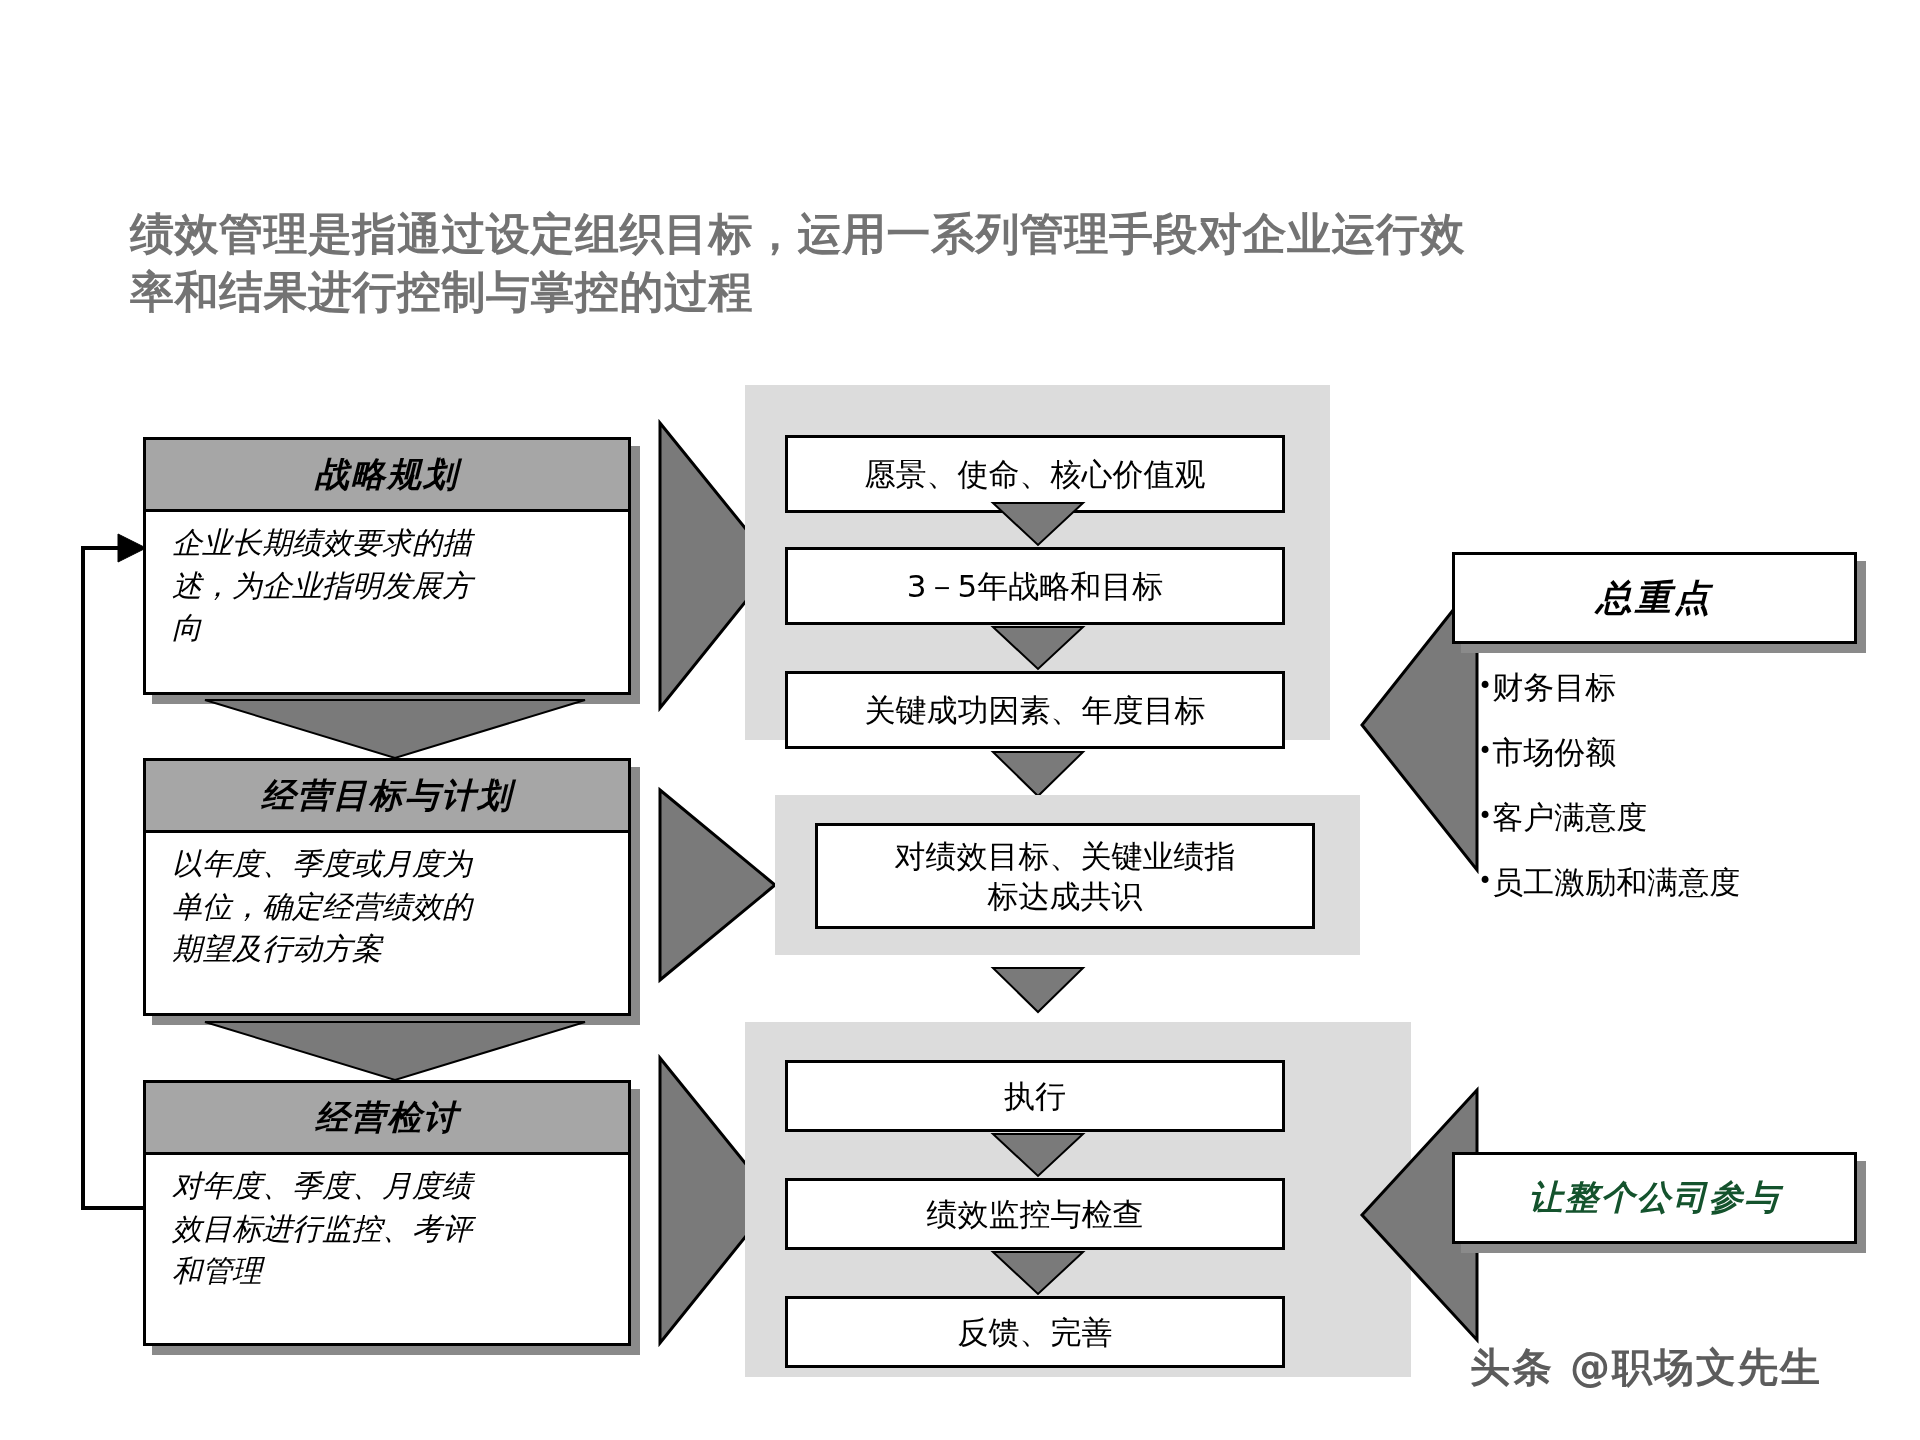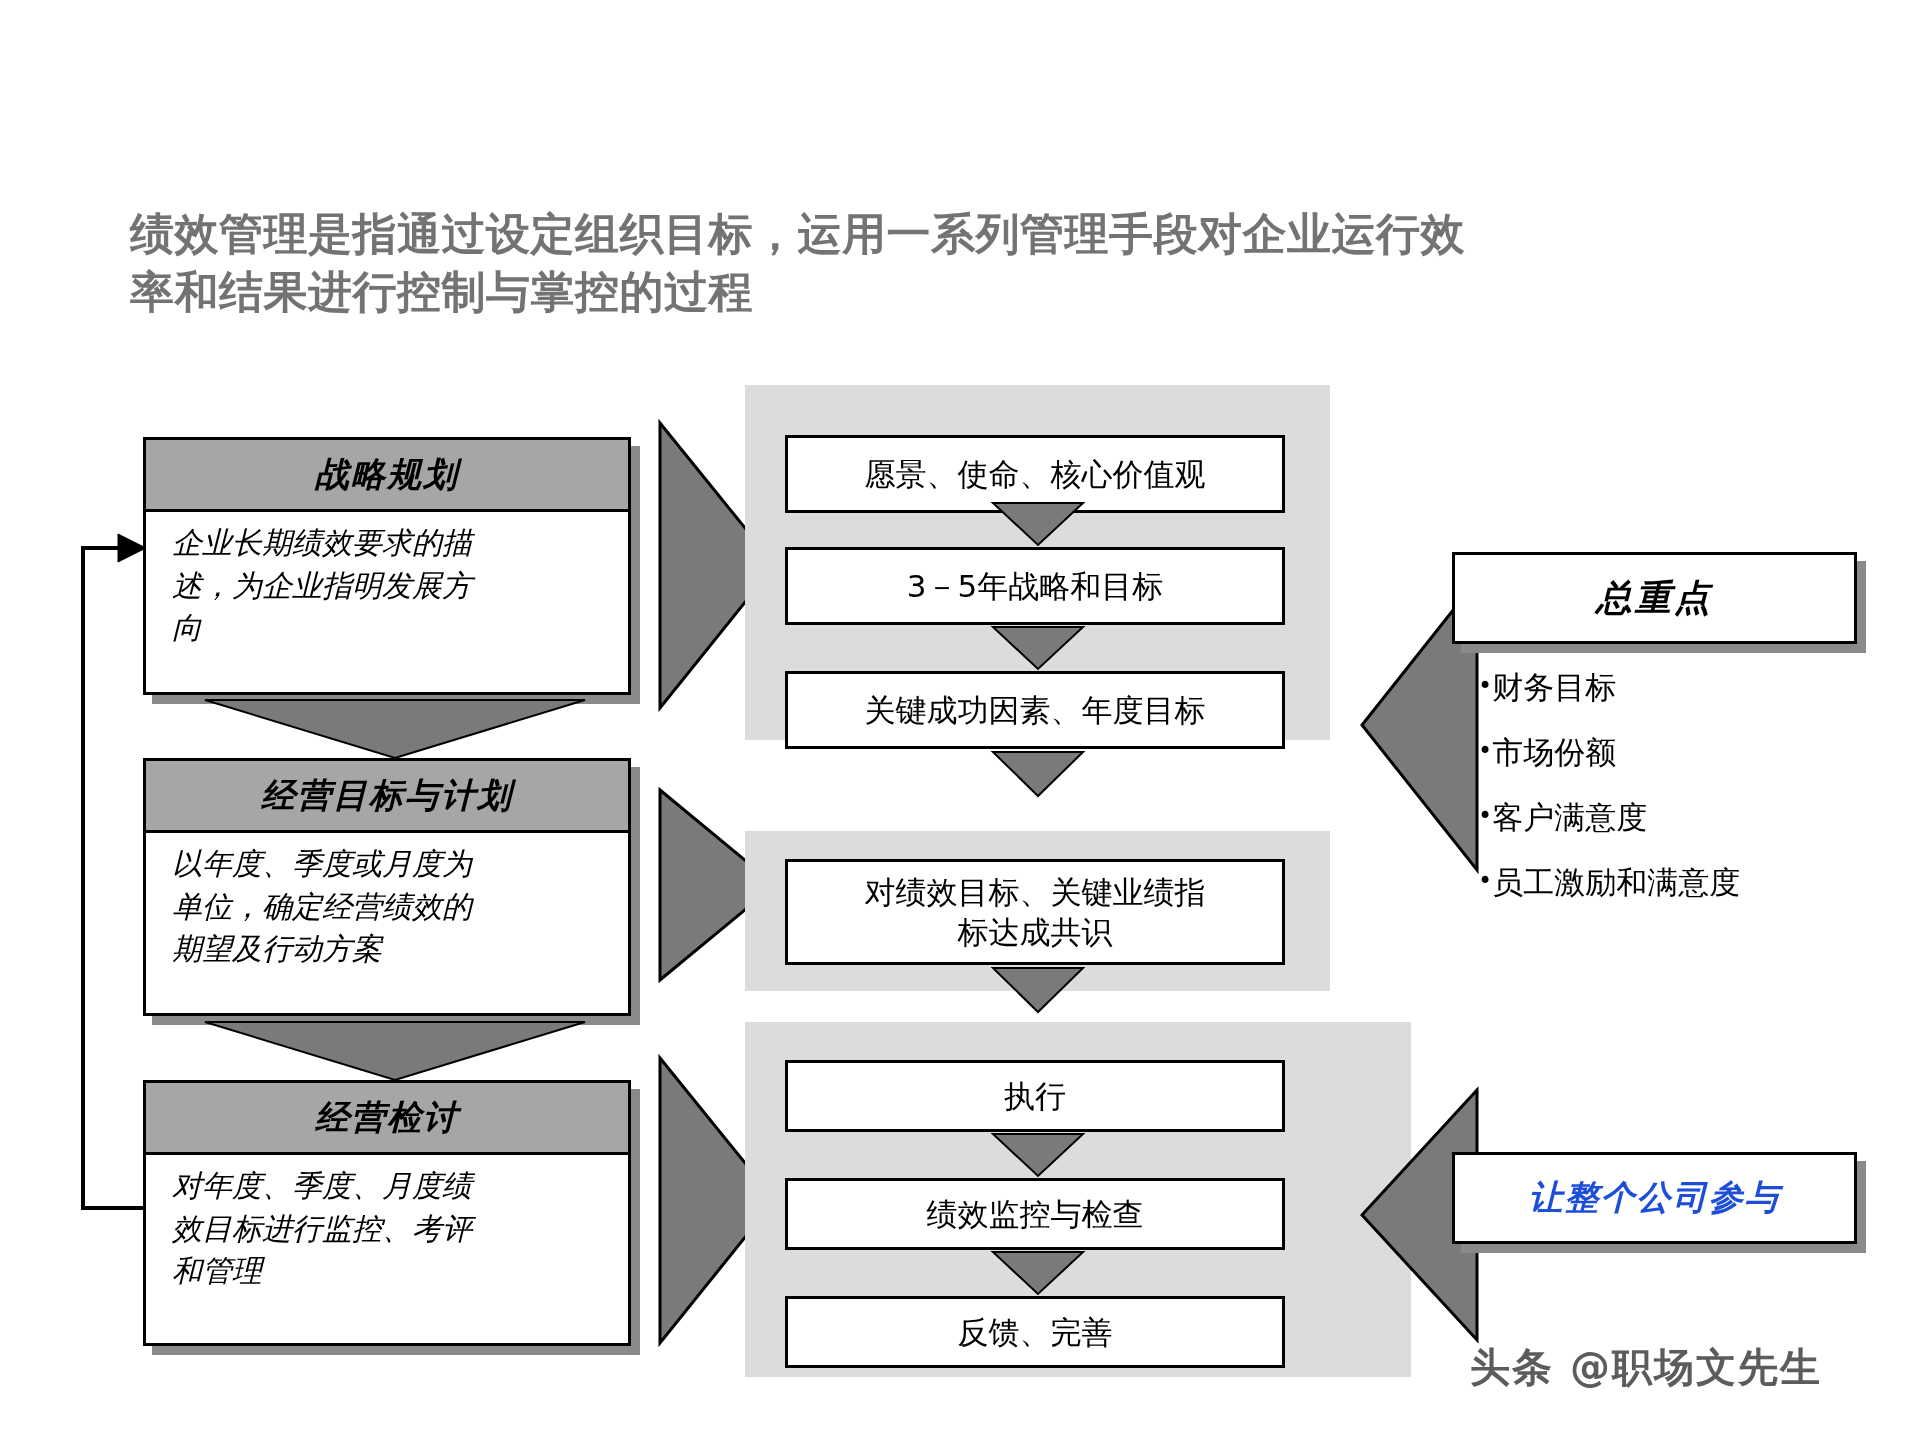--- a/index.html
+++ b/index.html
@@ -100,21 +100,21 @@
   .rt-list li {
     list-style: none;
     margin-bottom: 34px;
     white-space: nowrap;
   }
   .rt-list li .bullet { font-size: 24px; vertical-align: 4px; }
 
   .rb-title {
     display:flex; align-items:center; justify-content:center;
     height:100%;
-    font-size: 34px; font-weight: bold; letter-spacing: 2px; color:#1d4ed8;
+    font-size: 34px; font-weight: bold; letter-spacing: 2px; color:#14532d;
   }
 
   
   .watermark {
     position: absolute;
     left: 1470px; top: 1340px;
     font-size: 40px;
     color: #5c5c5c;
     letter-spacing: 2px;
     white-space: nowrap;
@@ -203,21 +203,21 @@
       <polygon points="0,0 90,0 45,42" fill="#7a7a7a" stroke="#000" stroke-width="2"></polygon>
     </svg>
 
     <div class="pbox" style="left:40px; top:286px; width:500px; height:78px;">关键成功因素、年度目标</div>
   </div>
 
   <svg class="tri" style="left:993px; top:752px;" width="90" height="44">
     <polygon points="0,0 90,0 45,44" fill="#7a7a7a" stroke="#000" stroke-width="2"></polygon>
   </svg>
 
-  <div class="panel" style="left:745px; top:795px; width:585px; height:160px;margin-top:36px;">
+  <div class="panel" style="left:775px; top:795px; width:585px; height:160px;">
     <div class="pbox" style="left:40px; top:28px; width:500px; height:106px; white-space:pre-line;">对绩效目标、关键业绩指
 标达成共识</div>
   </div>
 
   <svg class="tri" style="left:993px; top:968px;" width="90" height="44">
     <polygon points="0,0 90,0 45,44" fill="#7a7a7a" stroke="#000" stroke-width="2"></polygon>
   </svg>
 
   <div class="panel" style="left:745px; top:1022px; width:666px; height:355px;">
     <div class="pbox" style="left:40px; top:38px; width:500px; height:72px;">执行</div>

